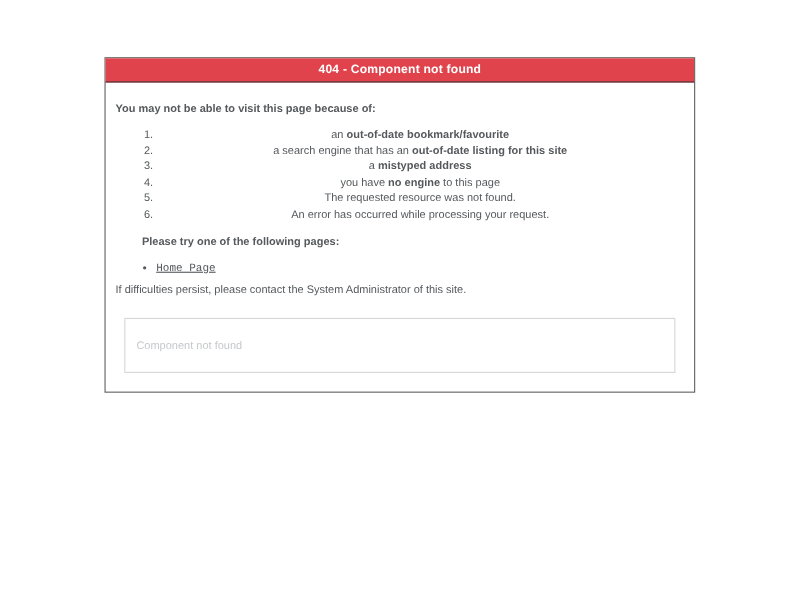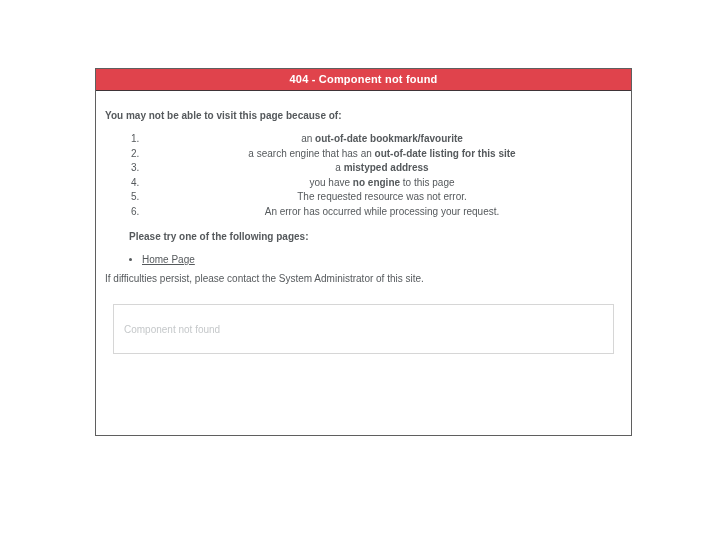--- a/index.html
+++ b/index.html
@@ -14,22 +14,22 @@
   }
   * { margin: 0; padding: 0; box-sizing: border-box; }
   html, body {
     width: 727px; height: 545px;
     background: var(--page-bg);
     font-family: "Liberation Sans", "DejaVu Sans", sans-serif;
     overflow: hidden;
   }
   .panel {
     position: absolute;
-    left: 95px; top: 68px;
-    width: 537px; height: 368px;
+    left: 95px; top: 52px;
+    width: 537px; height: 305px;
     border: 1px solid var(--panel-border);
     background: var(--page-bg);
   }
   .panel-header {
     height: 22px;
     background: var(--header-bg);
     border-bottom: 1px solid var(--header-border);
     color: var(--header-text);
     font-size: 11px;
     font-weight: bold;
@@ -58,20 +58,21 @@
     padding-left: 24px;
   }
   ul.pages {
     margin-top: 12px;
     padding-left: 37px;
     list-style: disc;
   }
   ul.pages a {
     color: var(--body-text);
     text-decoration: underline;
+    font-family: Liberation Mono, monospace;
   }
   .note {
     margin-top: 8px;
   }
   .error-box {
     margin: 20px 8px 0;
     height: 50px;
     border: 1px solid var(--box-border);
     display: flex;
     align-items: center;
@@ -86,21 +87,21 @@
   <div class="panel-header">
     <span>404 - Component not found</span>
   </div>
   <div class="panel-body">
     <p class="intro">You may not be able to visit this page because of:</p>
     <ol class="reasons">
       <li><span>an </span><strong>out-of-date bookmark/favourite</strong><span></span></li>
       <li><span>a search engine that has an </span><strong>out-of-date listing for this site</strong><span></span></li>
       <li><span>a </span><strong>mistyped address</strong><span></span></li>
       <li><span>you have </span><strong>no engine</strong><span> to this page</span></li>
-      <li><span>The requested resource was not error.</span><strong></strong><span></span></li>
+      <li><span>The requested resource was not found.</span><strong></strong><span></span></li>
       <li><span>An error has occurred while processing your request.</span><strong></strong><span></span></li>
     </ol>
     <p class="suggest">Please try one of the following pages:</p>
     <ul class="pages">
       <li><a href="#">Home Page</a></li>
     </ul>
     <p class="note">If difficulties persist, please contact the System Administrator of this site.</p>
     <div class="error-box">
       <span>Component not found</span>
     </div>

